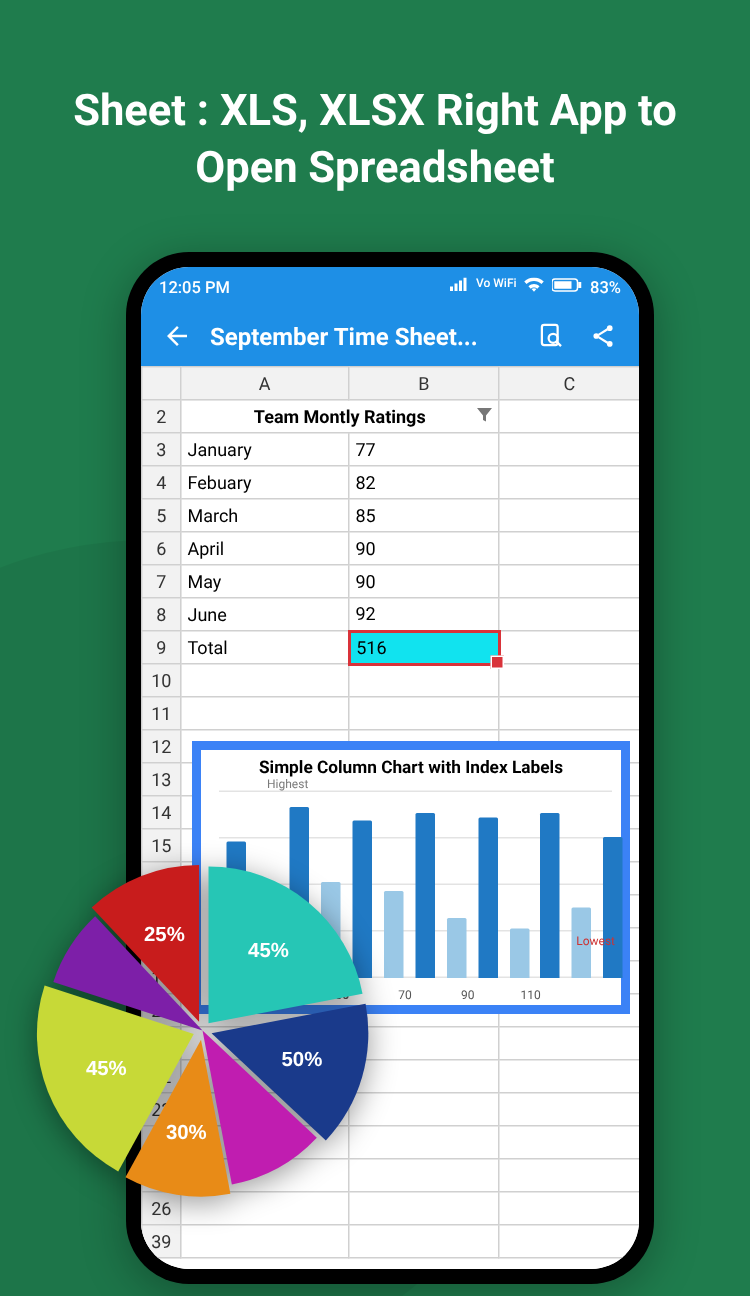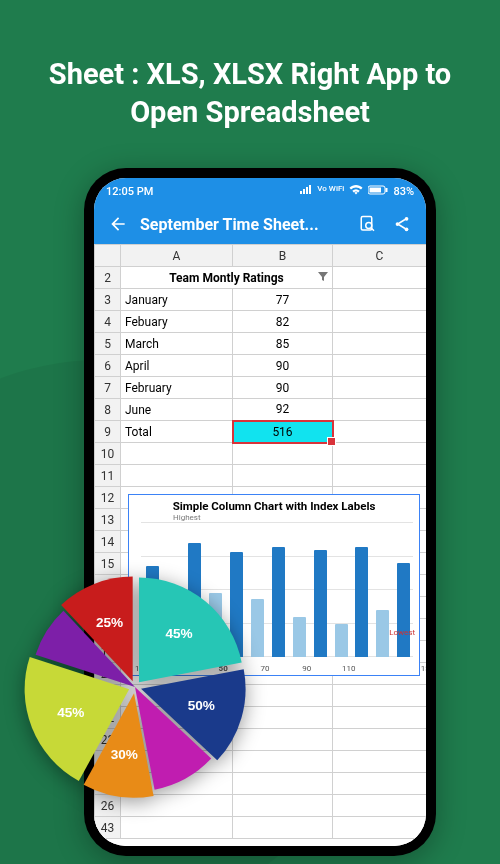--- a/index.html
+++ b/index.html
@@ -21,27 +21,27 @@
   table.sheet { border-collapse:collapse; width:100%; table-layout:fixed; }
   table.sheet th, table.sheet td { border:1px solid #d0d0d0; height:22px; font-size:12px; padding:0 4px; vertical-align:middle; }
   table.sheet th { background:#f2f2f2; font-weight:400; color:#333; text-align:center; }
   col.rn { width:26px; }
   col.cA { width:112px; }
   col.cB { width:100px; }
   col.cC { width:94px; }
   td.rn { background:#f2f2f2; text-align:center; color:#333; }
   .hdr-merge { font-weight:700; text-align:center; position:relative; }
   .filter-ic { position:absolute; right:4px; top:50%; transform:translateY(-50%); }
-  .valcell { text-align:center; }
+  .valcell { text-align:left; }
   .sel-col { background:#bde7d6; }
   .sel-rn { background:#bde7d6; }
   .sel-cell { background:#11e3ef; border:2px solid #d9333a !important; position:relative; }
   .sel-cell::after { content:""; position:absolute; right:-4px; bottom:-4px; width:7px; height:7px; background:#d9333a; border:1px solid #fff; }
   
-  .chartbox { position:absolute; left:34px; right:6px; top:250px; height:182px; border:1px solid #3b82f6; background:#fff; }
+  .chartbox { position:absolute; left:34px; right:6px; top:250px; height:182px; border:6px solid #3b82f6; background:#fff; }
   .chartbox .ctitle { text-align:center; font-size:11.5px; font-weight:700; padding:4px 2px 0; }
   .chartbox .plot { position:absolute; left:12px; right:6px; top:28px; bottom:18px; }
   .chartbox .grid { position:absolute; left:0; right:0; height:0; border-top:1px solid #e3e3e3; }
   .chartbox .bar { position:absolute; bottom:0; width:13px; border-radius:1px 1px 0 0; }
   .chartbox .xlab { position:absolute; bottom:2px; font-size:8px; color:#555; transform:translateX(-50%); }
   .chartbox .ann { position:absolute; font-size:8px; color:#7a7a7a; }
   
   .pie-wrap { position:absolute; left:20px; top:572px; width:230px; height:230px; }
   .pie-wrap svg { width:100%; height:100%; filter:drop-shadow(0 4px 10px rgba(0,0,0,.4)); }
   .pie-lbl { font:700 13px Arial; fill:#fff; }
@@ -154,21 +154,21 @@
               <td></td>
             </tr>
             <tr>
               <td class="rn">6</td>
               <td>April</td>
               <td class="valcell">90</td>
               <td></td>
             </tr>
             <tr>
               <td class="rn">7</td>
-              <td>February</td>
+              <td>May</td>
               <td class="valcell">90</td>
               <td></td>
             </tr>
             <tr>
               <td class="rn">8</td>
               <td>June</td>
               <td class="valcell">92</td>
               <td></td>
             </tr>
             <tr>
@@ -275,21 +275,21 @@
               <td></td>
               <td></td>
             </tr>
             <tr>
               <td class="rn">26</td>
               <td></td>
               <td></td>
               <td></td>
             </tr>
             <tr>
-              <td class="rn">43</td>
+              <td class="rn">39</td>
               <td></td>
               <td></td>
               <td></td>
             </tr>
           </tbody>
       </table>
 
       <div class="chartbox">
         <div class="ctitle">Simple Column Chart with Index Labels</div>
         <div class="plot" id="colplot">

